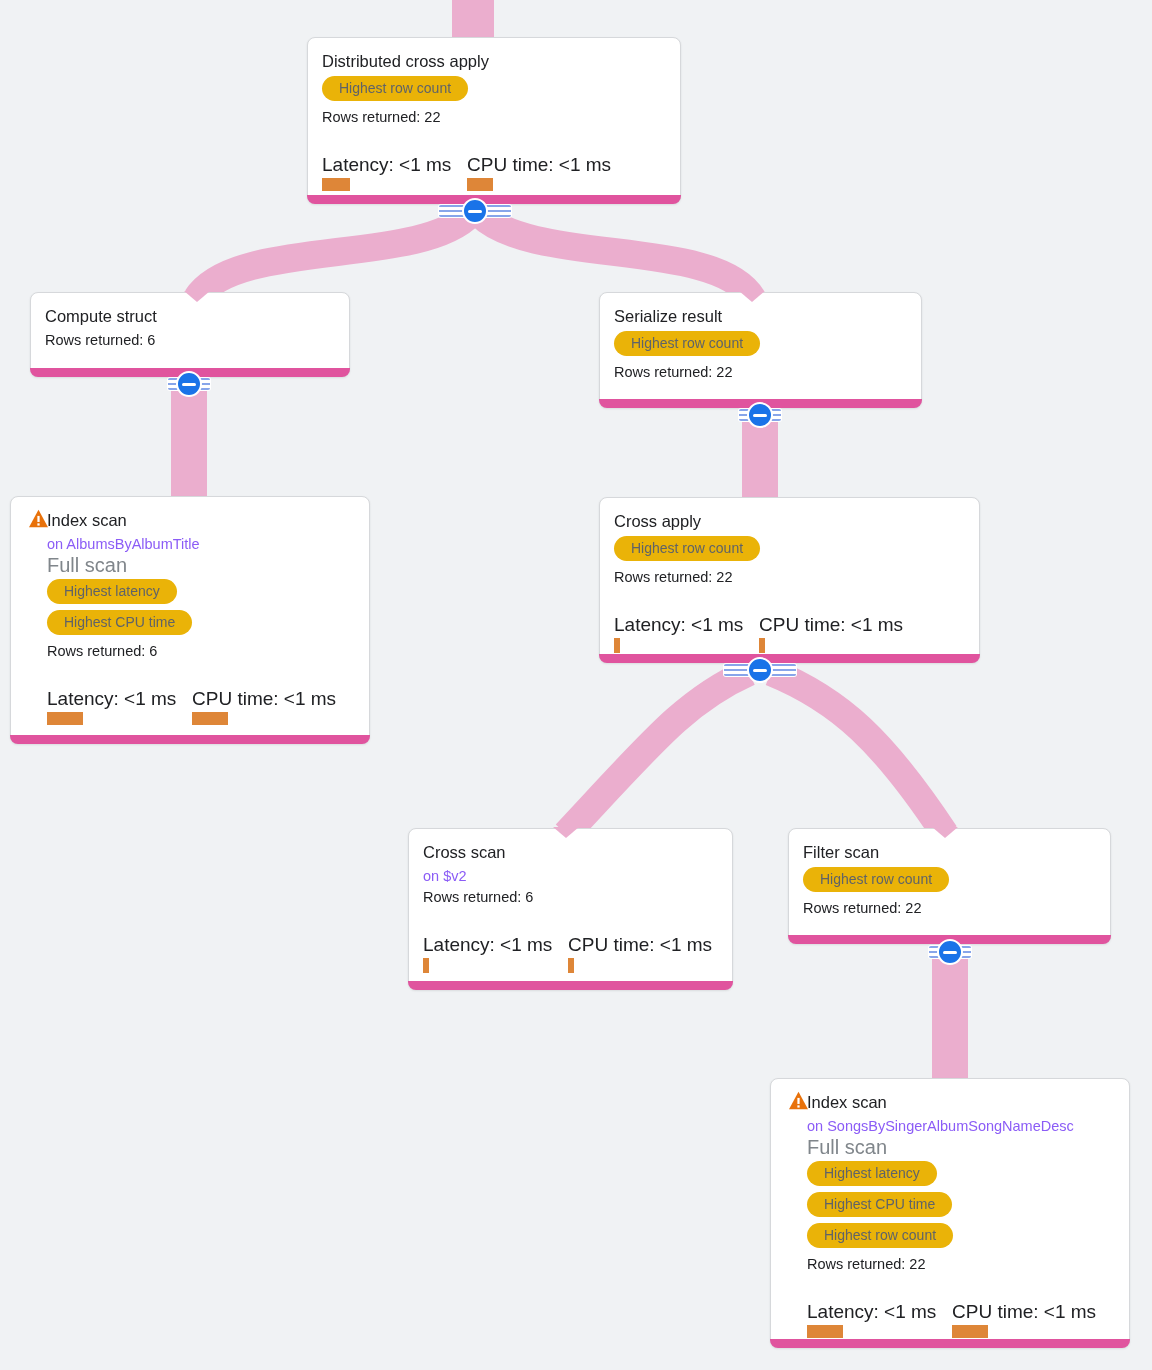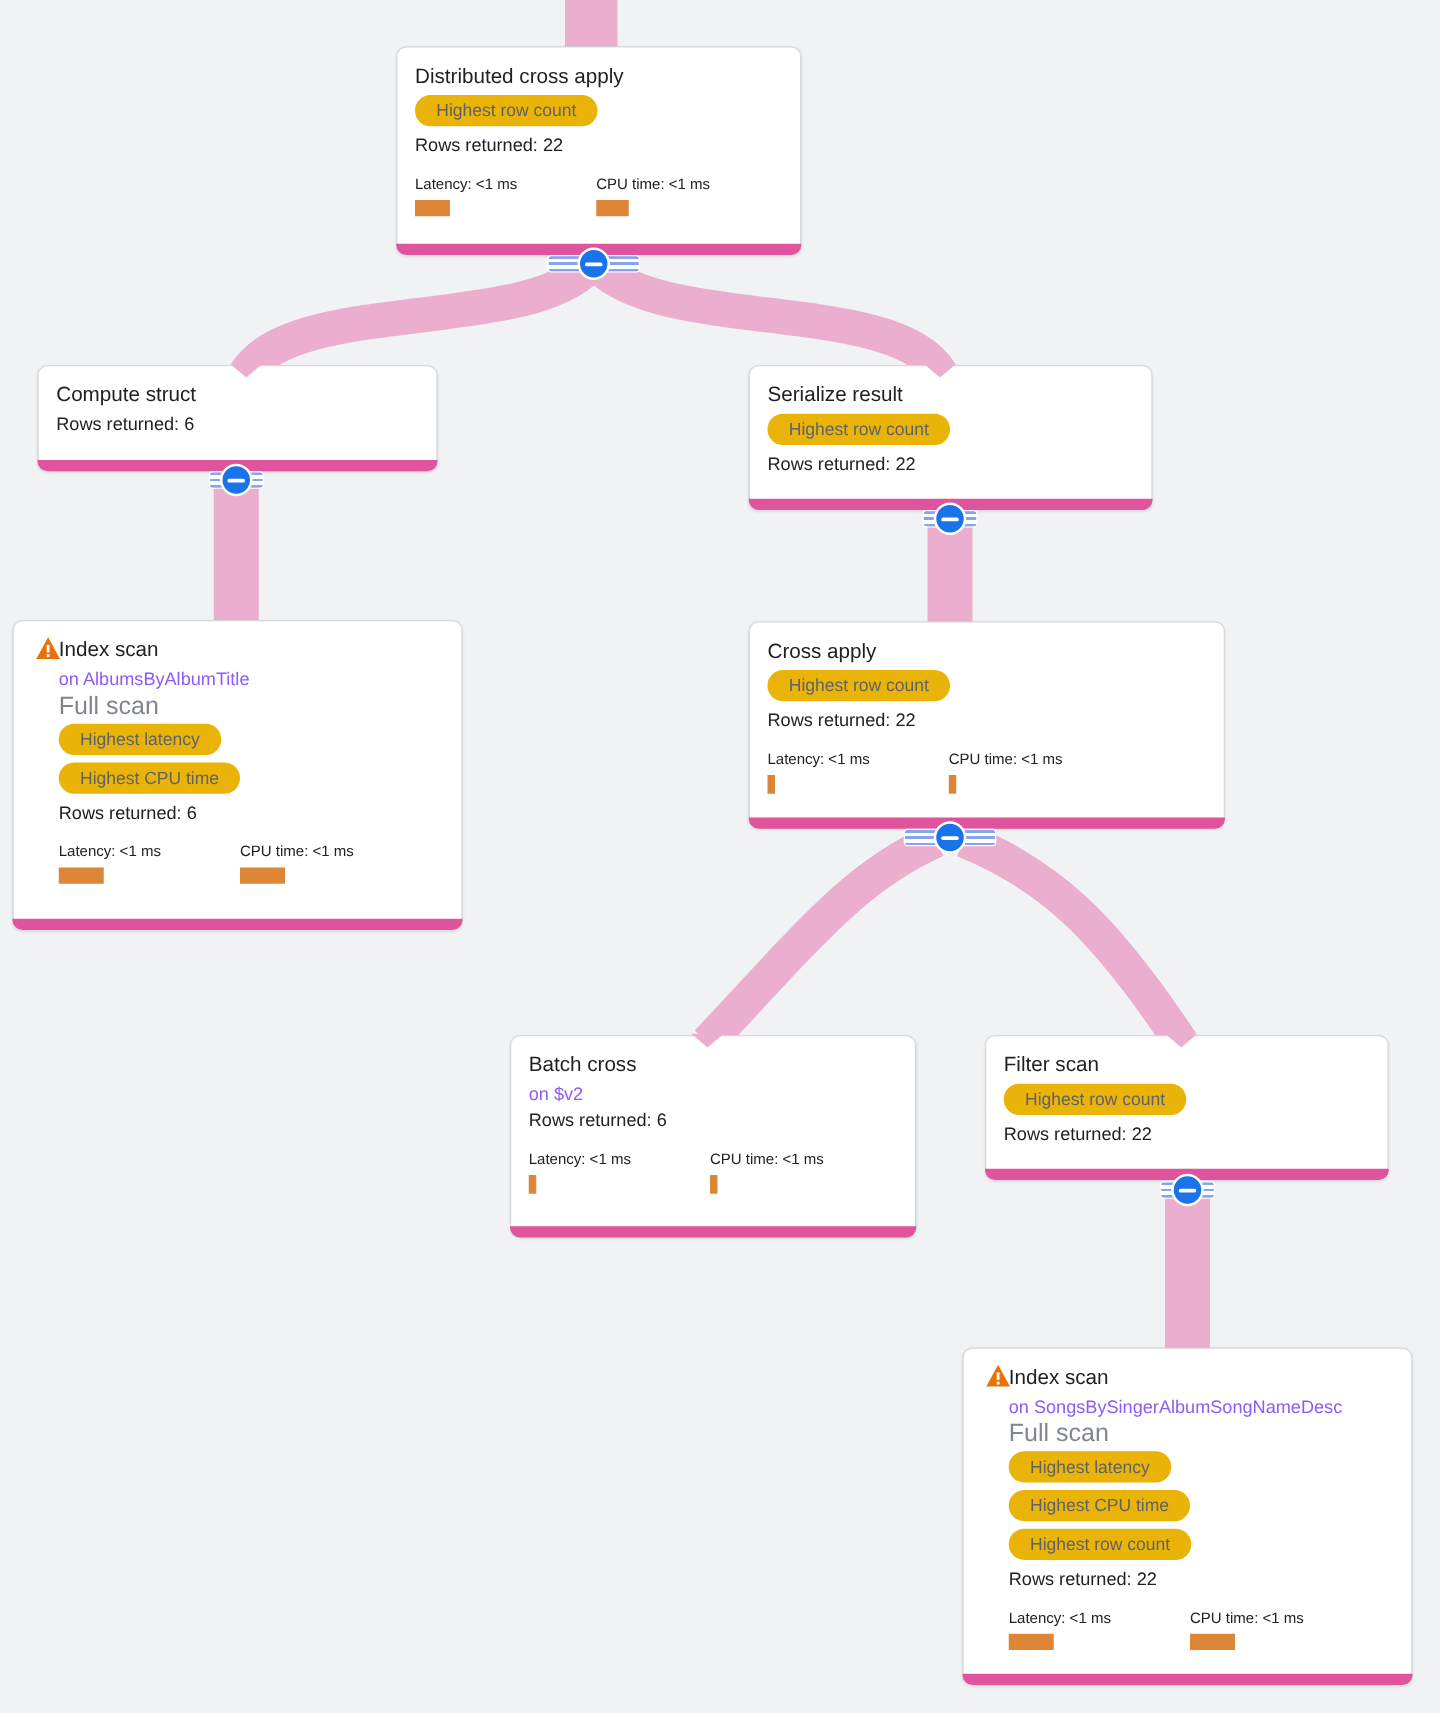--- a/index.html
+++ b/index.html
@@ -13,21 +13,21 @@
   .warn .content{padding-left:36px;}
   .warn-icon{position:absolute;left:17px;top:12px;width:21px;height:19px;}
   .title{font-size:16.5px;font-weight:500;color:#202124;line-height:24px;margin-bottom:2px;}
   .on{font-size:14.5px;color:#8b5cf6;line-height:21px;}
   .muted{font-size:20px;color:#80868B;line-height:21px;margin-bottom:3px;}
   .chip{display:table;font-size:14px;font-weight:500;color:#5F6368;background:#eab308;
         border-radius:14px;padding:4px 17px;margin:3px 0 6px 0;line-height:17px;}
   .rows{font-size:14.5px;color:#202124;line-height:21px;margin-top:2px;}
   .metrics{display:flex;margin-top:9px;}
   .metric{width:145px;}
-  .mlabel{font-size:12px;color:#202124;line-height:20px;margin-bottom:3px;}
+  .mlabel{font-size:19px;color:#202124;line-height:20px;margin-bottom:3px;margin-top:18px;}
   .bar{background:#DE8638;height:13px;}
   .bar.thin{height:15px;}
   .collapse{position:absolute;z-index:3;}
   .stripes{position:absolute;background:
      linear-gradient(to bottom,#87A5EA 0 2px,#fff 2px 5px,#87A5EA 5px 7px,#fff 7px 10px,#87A5EA 10px 12px);
      height:12px;border-radius:2px;box-shadow:0 0 0 1px #fff;}
   .ccirc{position:absolute;width:22px;height:22px;border-radius:50%;background:#1A73E8;
          border:2px solid #fff;}
   .minus{position:absolute;left:4px;top:9.5px;width:14px;height:3px;border-radius:2px;background:#fff;}
   .tip{position:absolute;width:0;height:0;border-left:13px solid transparent;
@@ -42,21 +42,21 @@
     <path d="M473 0 L473 42" stroke="#EBAECE" stroke-width="42" fill="none"></path>
     <path d="M470 214 C420 266 235 238 197 298" stroke="#EBAECE" stroke-width="28" fill="none"></path>
     <path d="M480 214 C532 266 716 238 752 298" stroke="#EBAECE" stroke-width="28" fill="none"></path>
     <path d="M189 384 L189 500" stroke="#EBAECE" stroke-width="36" fill="none"></path>
     <path d="M760 415 L760 500" stroke="#EBAECE" stroke-width="36" fill="none"></path>
     <path d="M749 672 C686 700 652 742 566 834" stroke="#EBAECE" stroke-width="28" fill="none"></path>
     <path d="M771 672 C840 700 884 742 945 834" stroke="#EBAECE" stroke-width="28" fill="none"></path>
     <path d="M950 952 L950 1082" stroke="#EBAECE" stroke-width="36" fill="none"></path>
   </svg>
 
-  <div class="card" style="left:317px;top:37px;width:324px;height:167px">
+  <div class="card" style="left:307px;top:37px;width:374px;height:167px">
     <div class="content">
       <div class="title">Distributed cross apply</div>
       <div class="chip">Highest row count</div>
       <div class="rows">Rows returned: 22</div>
       <div class="metrics">
         <div class="metric">
           <div class="mlabel">Latency: &lt;1 ms</div>
           <div class="bar" style="width:28px"></div>
         </div>
         <div class="metric">
@@ -128,21 +128,21 @@
           <div class="mlabel">CPU time: &lt;1 ms</div>
           <div class="bar thin" style="width:6px"></div>
         </div>
       </div>
     </div>
     <div class="accent"></div>
   </div>
 
   <div class="card" style="left:408px;top:828px;width:325px;height:162px">
     <div class="content">
-      <div class="title">Batch cross</div>
+      <div class="title">Cross scan</div>
       <div class="on">on $v2</div>
       <div class="rows" style="margin-top:0">Rows returned: 6</div>
       <div class="metrics">
         <div class="metric">
           <div class="mlabel">Latency: &lt;1 ms</div>
           <div class="bar thin" style="width:6px"></div>
         </div>
         <div class="metric">
           <div class="mlabel">CPU time: &lt;1 ms</div>
           <div class="bar thin" style="width:6px"></div>

